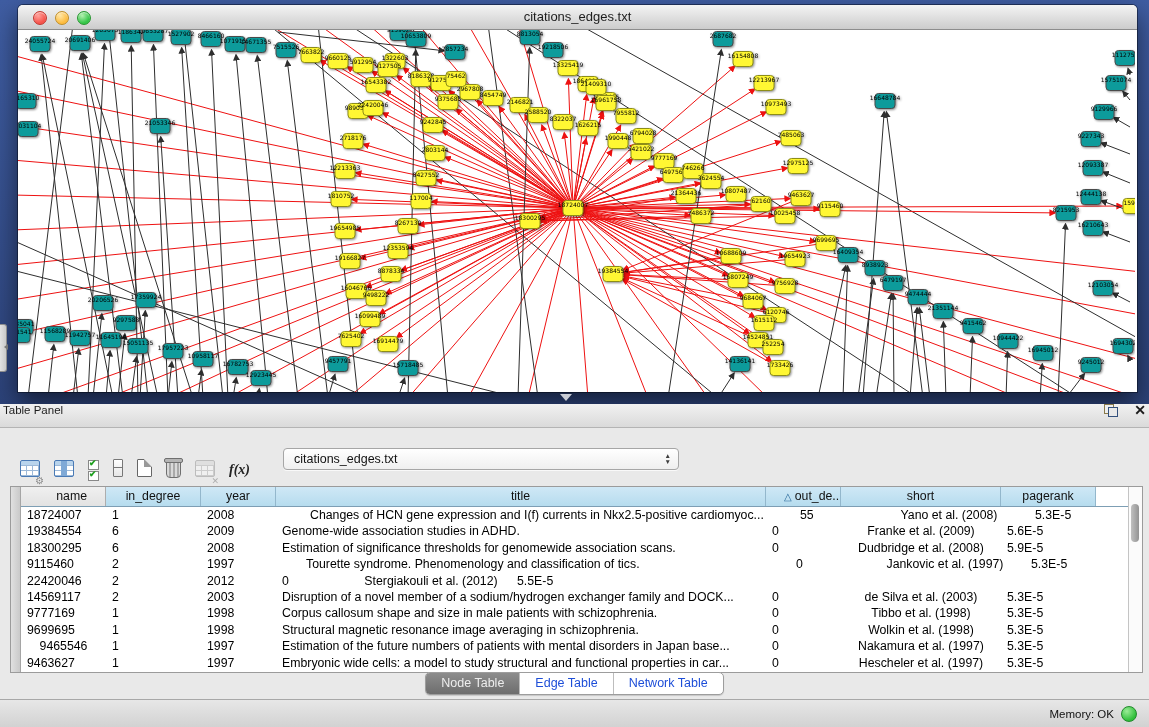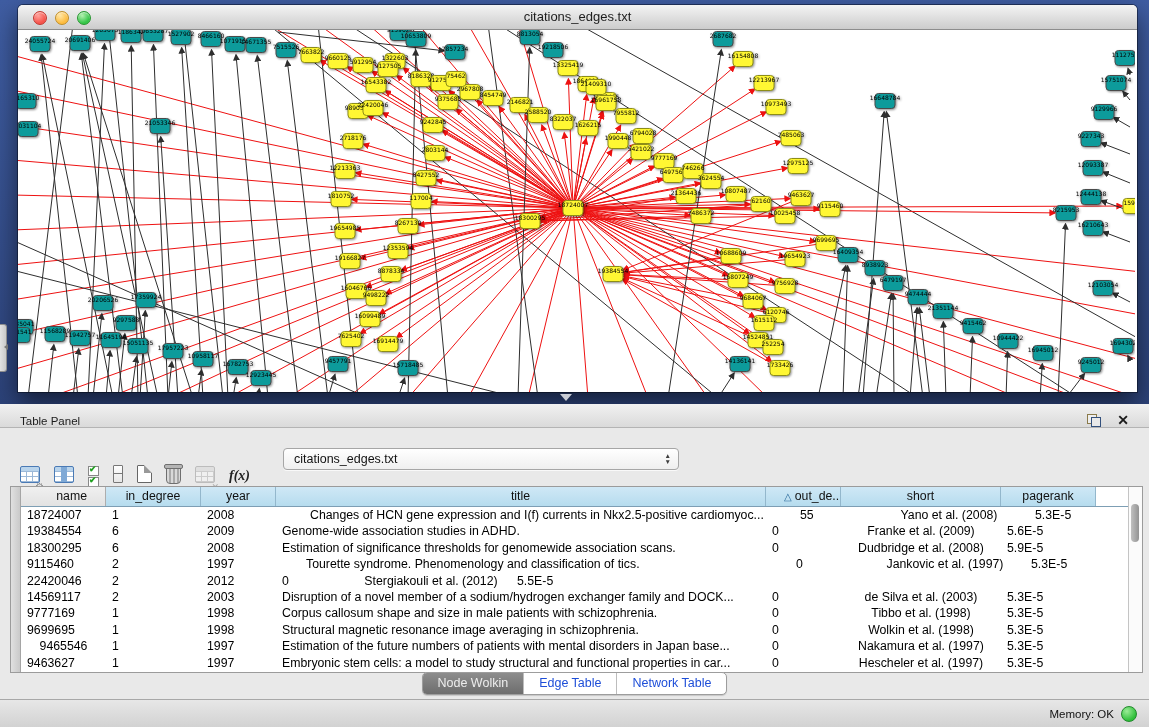--- a/index.html
+++ b/index.html
@@ -27,29 +27,29 @@
   .edge-r{stroke:#ee1111;stroke-width:1;}
   .edge-k{stroke:#2e2e2e;stroke-width:1;}
   .nodes{filter:drop-shadow(1px 1.6px 1px rgba(0,0,0,.45));}
   .nlabel{font-family:"DejaVu Sans",sans-serif;font-size:6px;fill:#000;}
   .split-handle{position:absolute;left:560px;top:394px;width:0;height:0;
                 border-left:6px solid transparent;border-right:6px solid transparent;border-top:7px solid #c9ccd4;}
 
   
   .table-panel{position:absolute;left:0;top:404px;width:1149px;height:323px;background:#e9e9e9;}
   .panel-titlebar{height:23px;background:linear-gradient(#f1f1f1,#dadada);border-bottom:1px solid #b4b4b4;
-                  display:flex;align-items:flex-end;padding:0 20px;}
+                  display:flex;align-items:flex-start;padding:0 3px;}
   .panel-title{font-size:11.5px;color:#1c1c1c;}
   .panel-actions{margin-left:auto;display:flex;gap:16px;align-items:center;}
   .float-ico{position:relative;width:14px;height:13px;}
   .float-ico .sq1{position:absolute;left:0;top:0;width:8px;height:8px;border:1.4px solid #8a7a4a;background:#eee;}
   .float-ico .sq2{position:absolute;right:0;bottom:0;width:8px;height:8px;border:1.4px solid #33507c;background:#e9e9e9;}
   .close-ico{font-size:14px;font-weight:bold;color:#1a1a1a;line-height:13px;}
 
-  .toolbar{position:absolute;left:20px;top:58px;display:flex;align-items:center;gap:14px;height:28px;}
+  .toolbar{position:absolute;left:20px;top:52px;display:flex;align-items:center;gap:14px;height:28px;}
   .ti{position:relative;display:inline-block;}
   .tbl{width:18px;height:15px;border:1px solid #4a7ab5;border-radius:2px;
        background:
          linear-gradient(#b9d4ec 0 4px,rgba(0,0,0,0) 4px),
          repeating-linear-gradient(90deg,rgba(0,0,0,0) 0 5px,#9db9d8 5px 6px),
          repeating-linear-gradient(rgba(0,0,0,0) 0 4px,#9db9d8 4px 5px),
          #fff;}
   .tbl-gear:after{content:"⚙";position:absolute;right:-4px;bottom:-5px;font-size:10px;color:#8a8a8a;}
   .tbl-col{width:18px;height:15px;border:1px solid #4a7ab5;border-radius:2px;
        background:
@@ -982,35 +982,35 @@
             <div class="dcell" style="width: 75px; text-align: left;">1997</div>
             <div class="dcell" style="width: 490px; text-align: left;">Estimation of the future numbers of patients with mental disorders in Japan base...</div>
             <div class="dcell" style="width: 75px; text-align: left;">0</div>
             <div class="dcell" style="width: 160px; text-align: center;">Nakamura et al. (1997)</div>
             <div class="dcell" style="width: 95px; text-align: left;">5.3E-5</div>
           </div>
           <div class="drow">
             <div class="dcell" style="width: 85px; text-align: left;">9463627</div>
             <div class="dcell" style="width: 95px; text-align: left;">1</div>
             <div class="dcell" style="width: 75px; text-align: left;">1997</div>
-            <div class="dcell" style="width: 490px; text-align: left;">Embryonic stem cells: a model to study structural and functional properties in car...</div>
+            <div class="dcell" style="width: 490px; text-align: left;">Embryonic wide cells: a model to study structural and functional properties in car...</div>
             <div class="dcell" style="width: 75px; text-align: left;">0</div>
             <div class="dcell" style="width: 160px; text-align: center;">Hescheler et al. (1997)</div>
             <div class="dcell" style="width: 95px; text-align: left;">5.3E-5</div>
           </div>
         </div>
     </div>
     <div class="vscroll">
       <div class="vthumb"></div>
     </div>
   </div>
 
   <div class="tabs">
     <div class="seg" id="segtabs">
-        <div class="seg-item sel">Node Wolkin</div>
+        <div class="seg-item sel">Node Table</div>
         <div class="seg-item">Edge Table</div>
         <div class="seg-item">Network Table</div>
       </div>
   </div>
 
   <div class="statusbar">
     <span class="mem">Memory: OK</span>
     <span class="memdot"></span>
   </div>
 </div>

